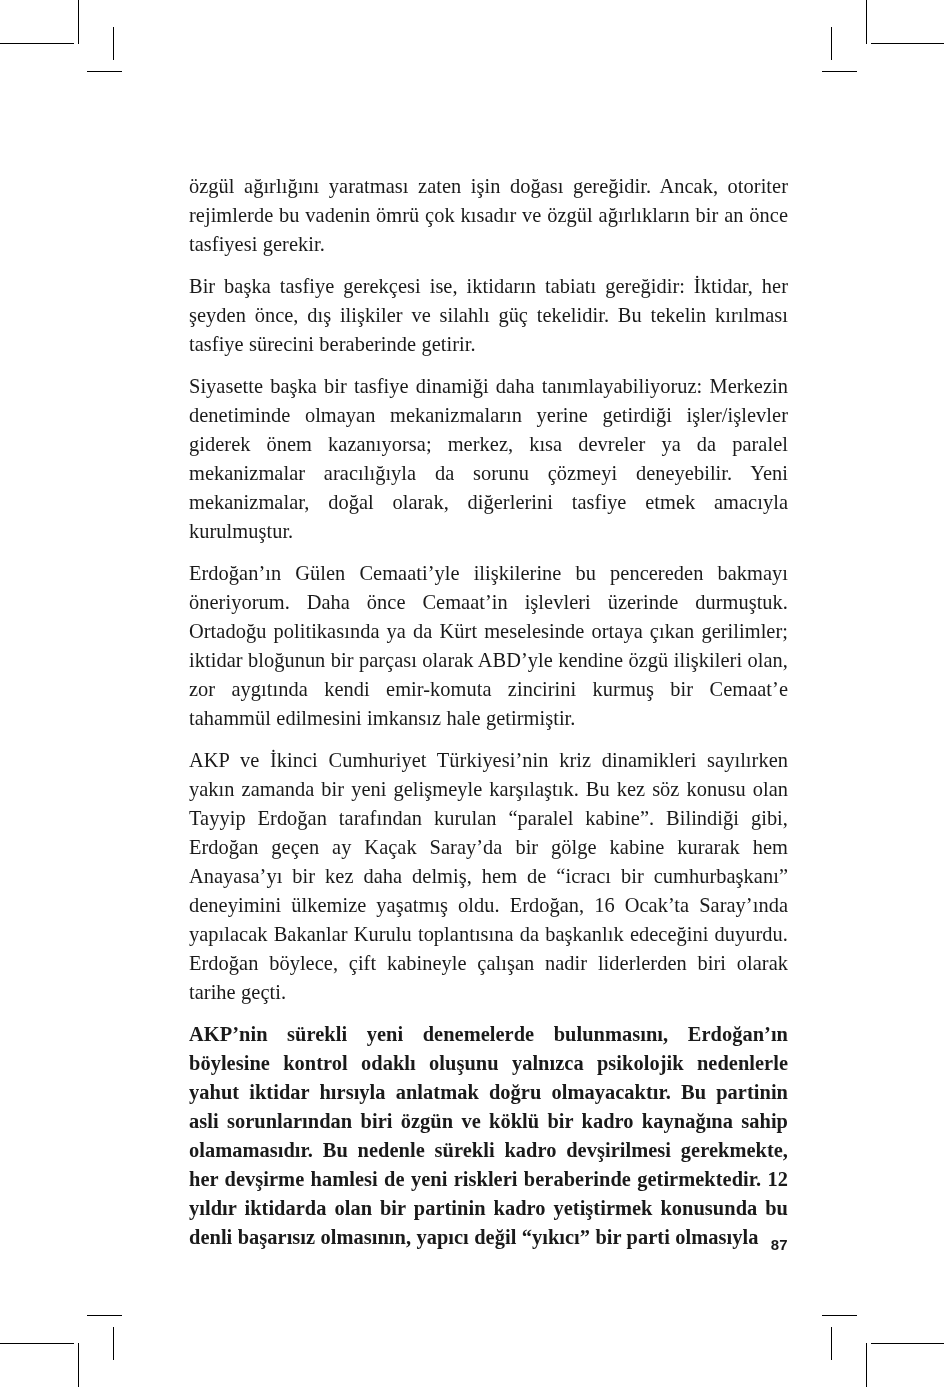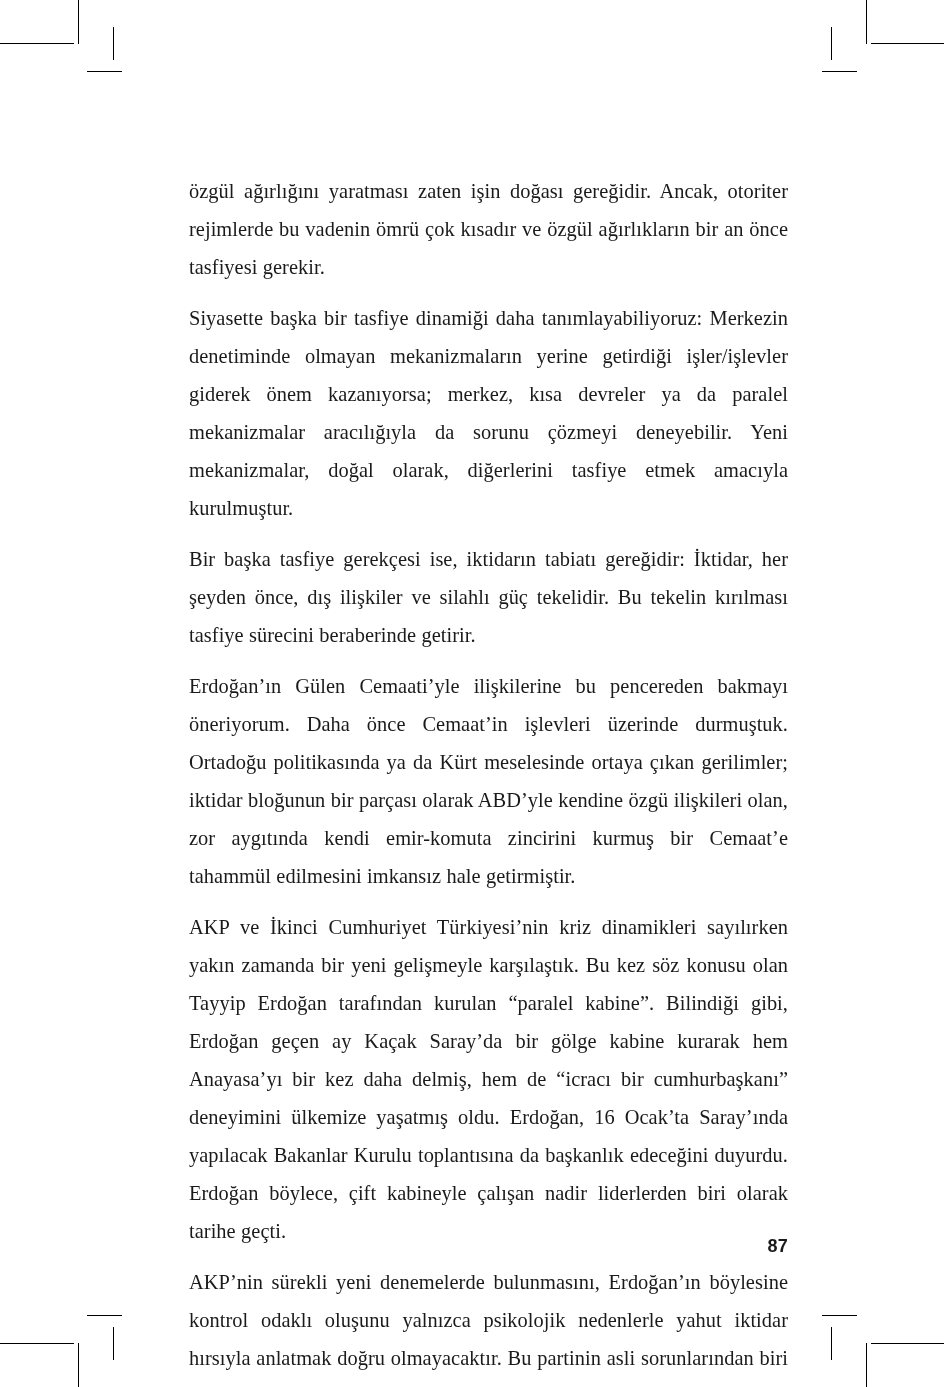--- a/index.html
+++ b/index.html
@@ -51,40 +51,40 @@
   
   .textblock {
     position: absolute;
     left: 189px;
     top: 172px;
     width: 599px;
   }
   .para {
     margin: 0 0 13px 0;
     font-size: 20.4px;
-    line-height: 38px;
+    line-height: 29px;
     color: #1a1a1a;
     text-align: justify;
     text-justify: inter-word;
     hyphens: none;
     letter-spacing: 0.05px;
     word-spacing: 0.2px;
   }
-  .para:last-of-type { margin-bottom: 16px; }
+  .para:last-of-type { margin-bottom: 16px; font-weight: bold; }
 
   
   .folio {
     position: absolute;
     left: 189px;
     top: 1236px;
     width: 599px;
     text-align: right;
     font-family: "Liberation Sans", "DejaVu Sans", sans-serif;
     font-weight: bold;
-    font-size: 18px;
+    font-size: 15px;
     color: #1a1a1a;
     letter-spacing: 0.3px;
   }
 </style>
 </head>
 <body>
 
 <div class="page">
 
   <div class="mark mark-v tl-trim-v"></div>
@@ -102,22 +102,22 @@
   <div class="mark mark-v bl-bleed-v"></div>
   <div class="mark mark-h bl-bleed-h"></div>
 
   <div class="mark mark-v br-trim-v"></div>
   <div class="mark mark-h br-trim-h"></div>
   <div class="mark mark-v br-bleed-v"></div>
   <div class="mark mark-h br-bleed-h"></div>
 
   <div class="textblock">
     <p class="para">özgül ağırlığını yaratması zaten işin doğası gereğidir. Ancak, otoriter rejimlerde bu vadenin ömrü çok kısadır ve özgül ağırlıkların bir an önce tasfiyesi gerekir.</p>
+    <p class="para">Bir başka tasfiye gerekçesi ise, iktidarın tabiatı gereğidir: İktidar, her şeyden önce, dış ilişkiler ve silahlı güç tekelidir. Bu tekelin kırılması tasfiye sürecini beraberinde getirir.</p>
     <p class="para">Siyasette başka bir tasfiye dinamiği daha tanımlayabiliyoruz: Merkezin denetiminde olmayan mekanizmaların yerine getirdiği işler/işlevler giderek önem kazanıyorsa; merkez, kısa devreler ya da paralel mekanizmalar aracılığıyla da sorunu çözmeyi deneyebilir. Yeni mekanizmalar, doğal olarak, diğerlerini tasfiye etmek amacıyla kurulmuştur.</p>
-    <p class="para">Bir başka tasfiye gerekçesi ise, iktidarın tabiatı gereğidir: İktidar, her şeyden önce, dış ilişkiler ve silahlı güç tekelidir. Bu tekelin kırılması tasfiye sürecini beraberinde getirir.</p>
     <p class="para">Erdoğan’ın Gülen Cemaati’yle ilişkilerine bu pencereden bakmayı öneriyorum. Daha önce Cemaat’in işlevleri üzerinde durmuştuk. Ortadoğu politikasında ya da Kürt meselesinde ortaya çıkan gerilimler; iktidar bloğunun bir parçası olarak ABD’yle kendine özgü ilişkileri olan, zor aygıtında kendi emir-komuta zincirini kurmuş bir Cemaat’e tahammül edilmesini imkansız hale getirmiştir.</p>
     <p class="para">AKP ve İkinci Cumhuriyet Türkiyesi’nin kriz dinamikleri sayılırken yakın zamanda bir yeni gelişmeyle karşılaştık. Bu kez söz konusu olan Tayyip Erdoğan tarafından kurulan “paralel kabine”. Bilindiği gibi, Erdoğan geçen ay Kaçak Saray’da bir gölge kabine kurarak hem Anayasa’yı bir kez daha delmiş, hem de “icracı bir cumhurbaşkanı” deneyimini ülkemize yaşatmış oldu. Erdoğan, 16 Ocak’ta Saray’ında yapılacak Bakanlar Kurulu toplantısına da başkanlık edeceğini duyurdu. Erdoğan böylece, çift kabineyle çalışan nadir liderlerden biri olarak tarihe geçti.</p>
     <p class="para">AKP’nin sürekli yeni denemelerde bulunmasını, Erdoğan’ın böylesine kontrol odaklı oluşunu yalnızca psikolojik nedenlerle yahut iktidar hırsıyla anlatmak doğru olmayacaktır. Bu partinin asli sorunlarından biri özgün ve köklü bir kadro kaynağına sahip olamamasıdır. Bu nedenle sürekli kadro devşirilmesi gerekmekte, her devşirme hamlesi de yeni riskleri beraberinde getirmektedir. 12 yıldır iktidarda olan bir partinin kadro yetiştirmek konusunda bu denli başarısız olmasının, yapıcı değil “yıkıcı” bir parti olmasıyla</p>
   </div>
 
   <div class="folio">87</div>
 
 </div>
 
 </body></html>

